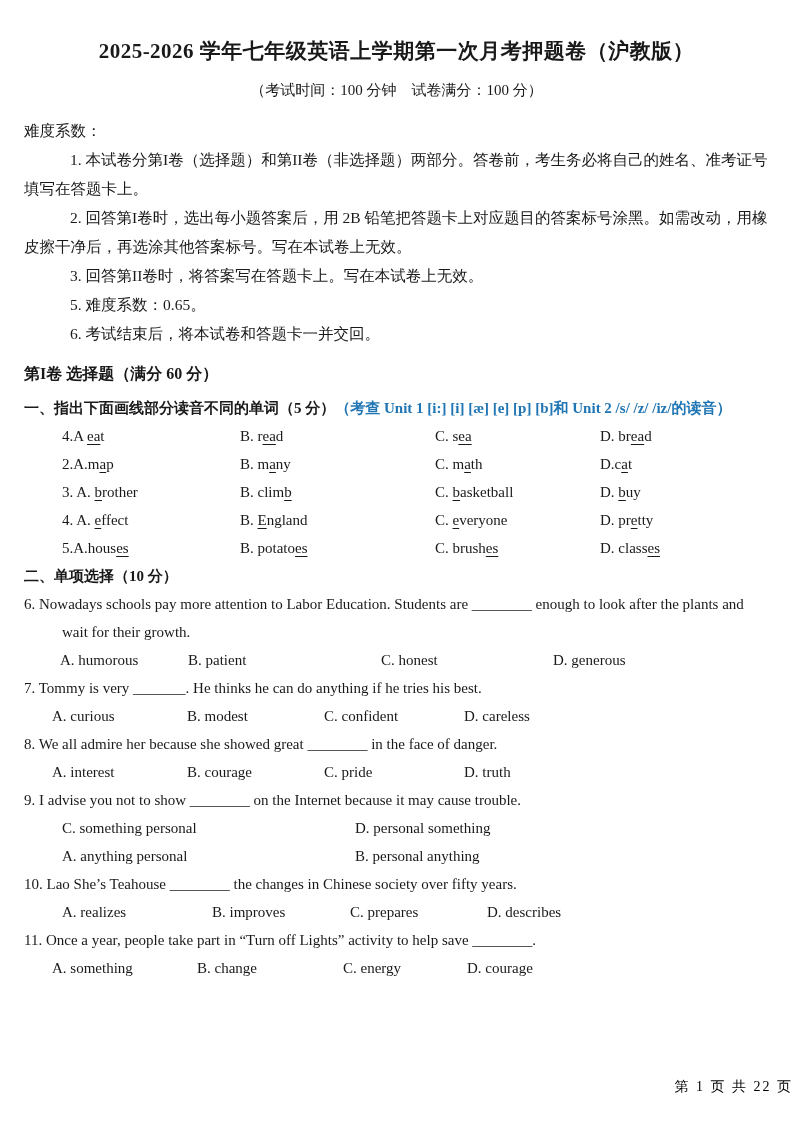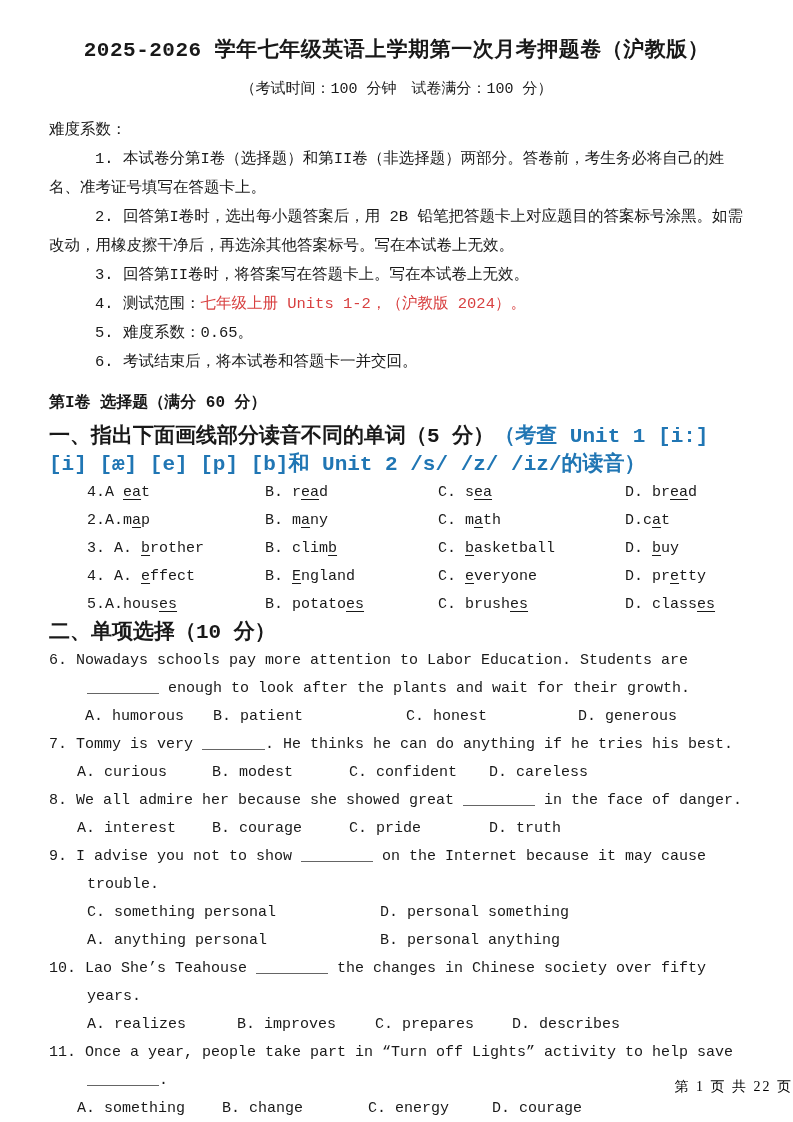--- a/index.html
+++ b/index.html
@@ -1,41 +1,41 @@
 <!DOCTYPE html>
 <html><head>
 <meta charset="utf-8">
 <style>
   html,body{margin:0;padding:0;}
   body{
     width:793px;height:1122px;position:relative;overflow:hidden;
     background:#ffffff;color:#191919;
     font-family:"Liberation Serif","DejaVu Serif",serif;
   }
-  .content{padding:0 49px;font-family:Liberation Mono, monospace;}
+  .content{padding:0 24px;}
   .title{
     font-size:21px;font-weight:bold;text-align:center;
     margin:36px 0 0 0;line-height:30px;letter-spacing:0.5px;
   }
   .subtitle{font-size:15px;text-align:center;margin:14px 0 0 0;line-height:20px;}
   .notes{font-size:15.5px;line-height:29px;margin-top:16px;}
   .notes p{margin:0;}
   .note{text-indent:46px;}
   .note-heading{text-indent:0;}
   .red{color:#d84040;}
   .blue{color:#2076b4;font-weight:bold;}
   .h-paper{font-size:16px;font-weight:bold;text-align:left;margin:12px 0 6px 0;line-height:28px;}
   .main28{font-size:15px;line-height:28px;}
   .main28 p{margin:0;}
-  .sec-title{font-weight:bold;font-size:21px;}
+  .sec-title{font-weight:bold;font-size:15px;}
   .stem{padding-left:38px;text-indent:-38px;}
   .opt-row{position:relative;height:28px;}
   .opt{position:absolute;top:0;white-space:nowrap;}
   .ul{text-decoration:underline;text-underline-offset:3px;}
-  .row-s1 .o1{left:38px}.row-s1 .o2{left:216px}.row-s1 .o3{left:389px}.row-s1 .o4{left:576px}
+  .row-s1 .o1{left:38px}.row-s1 .o2{left:216px}.row-s1 .o3{left:411px}.row-s1 .o4{left:576px}
   .row-q6 .o1{left:36px}.row-q6 .o2{left:164px}.row-q6 .o3{left:357px}.row-q6 .o4{left:529px}
   .row-q78 .o1{left:28px}.row-q78 .o2{left:163px}.row-q78 .o3{left:300px}.row-q78 .o4{left:440px}
   .row-q9 .o1{left:38px}.row-q9 .o2{left:331px}
   .row-q10 .o1{left:38px}.row-q10 .o2{left:188px}.row-q10 .o3{left:326px}.row-q10 .o4{left:463px}
   .row-q11 .o1{left:28px}.row-q11 .o2{left:173px}.row-q11 .o3{left:319px}.row-q11 .o4{left:443px}
   .footer{
     position:absolute;left:0;right:0;bottom:26px;text-align:right;
     font-size:14px;letter-spacing:2px;color:#000000;
   }
 </style>
@@ -45,21 +45,20 @@
 <div class="content">
 
   <h1 class="title">2025-2026 学年七年级英语上学期第一次月考押题卷（沪教版）</h1>
   <div class="subtitle">（考试时间：100 分钟　试卷满分：100 分）</div>
 
   <div class="notes">
     <p class="note-heading">难度系数：</p>
     <p class="note">1. 本试卷分第I卷（选择题）和第II卷（非选择题）两部分。答卷前，考生务必将自己的姓名、准考证号填写在答题卡上。</p>
     <p class="note">2. 回答第I卷时，选出每小题答案后，用 2B 铅笔把答题卡上对应题目的答案标号涂黑。如需改动，用橡皮擦干净后，再选涂其他答案标号。写在本试卷上无效。</p>
     <p class="note">3. 回答第II卷时，将答案写在答题卡上。写在本试卷上无效。</p>
-    <p class="note"><span>4. 测试范围：</span><span class="red">七年级上册 Units 1-2，（沪教版 2024）。</span></p>
     <p class="note">5. 难度系数：0.65。</p>
     <p class="note">6. 考试结束后，将本试卷和答题卡一并交回。</p>
   </div>
 
   <div class="h-paper">第I卷 选择题（满分 60 分）</div>
 
   <div class="main28">
 
     <p class="sec-title"><span>一、指出下面画线部分读音不同的单词（5 分）</span><span class="blue">（考查 Unit 1 [i:] [i] [æ] [e] [p] [b]和 Unit 2 /s/ /z/ /iz/的读音）</span></p>
 

